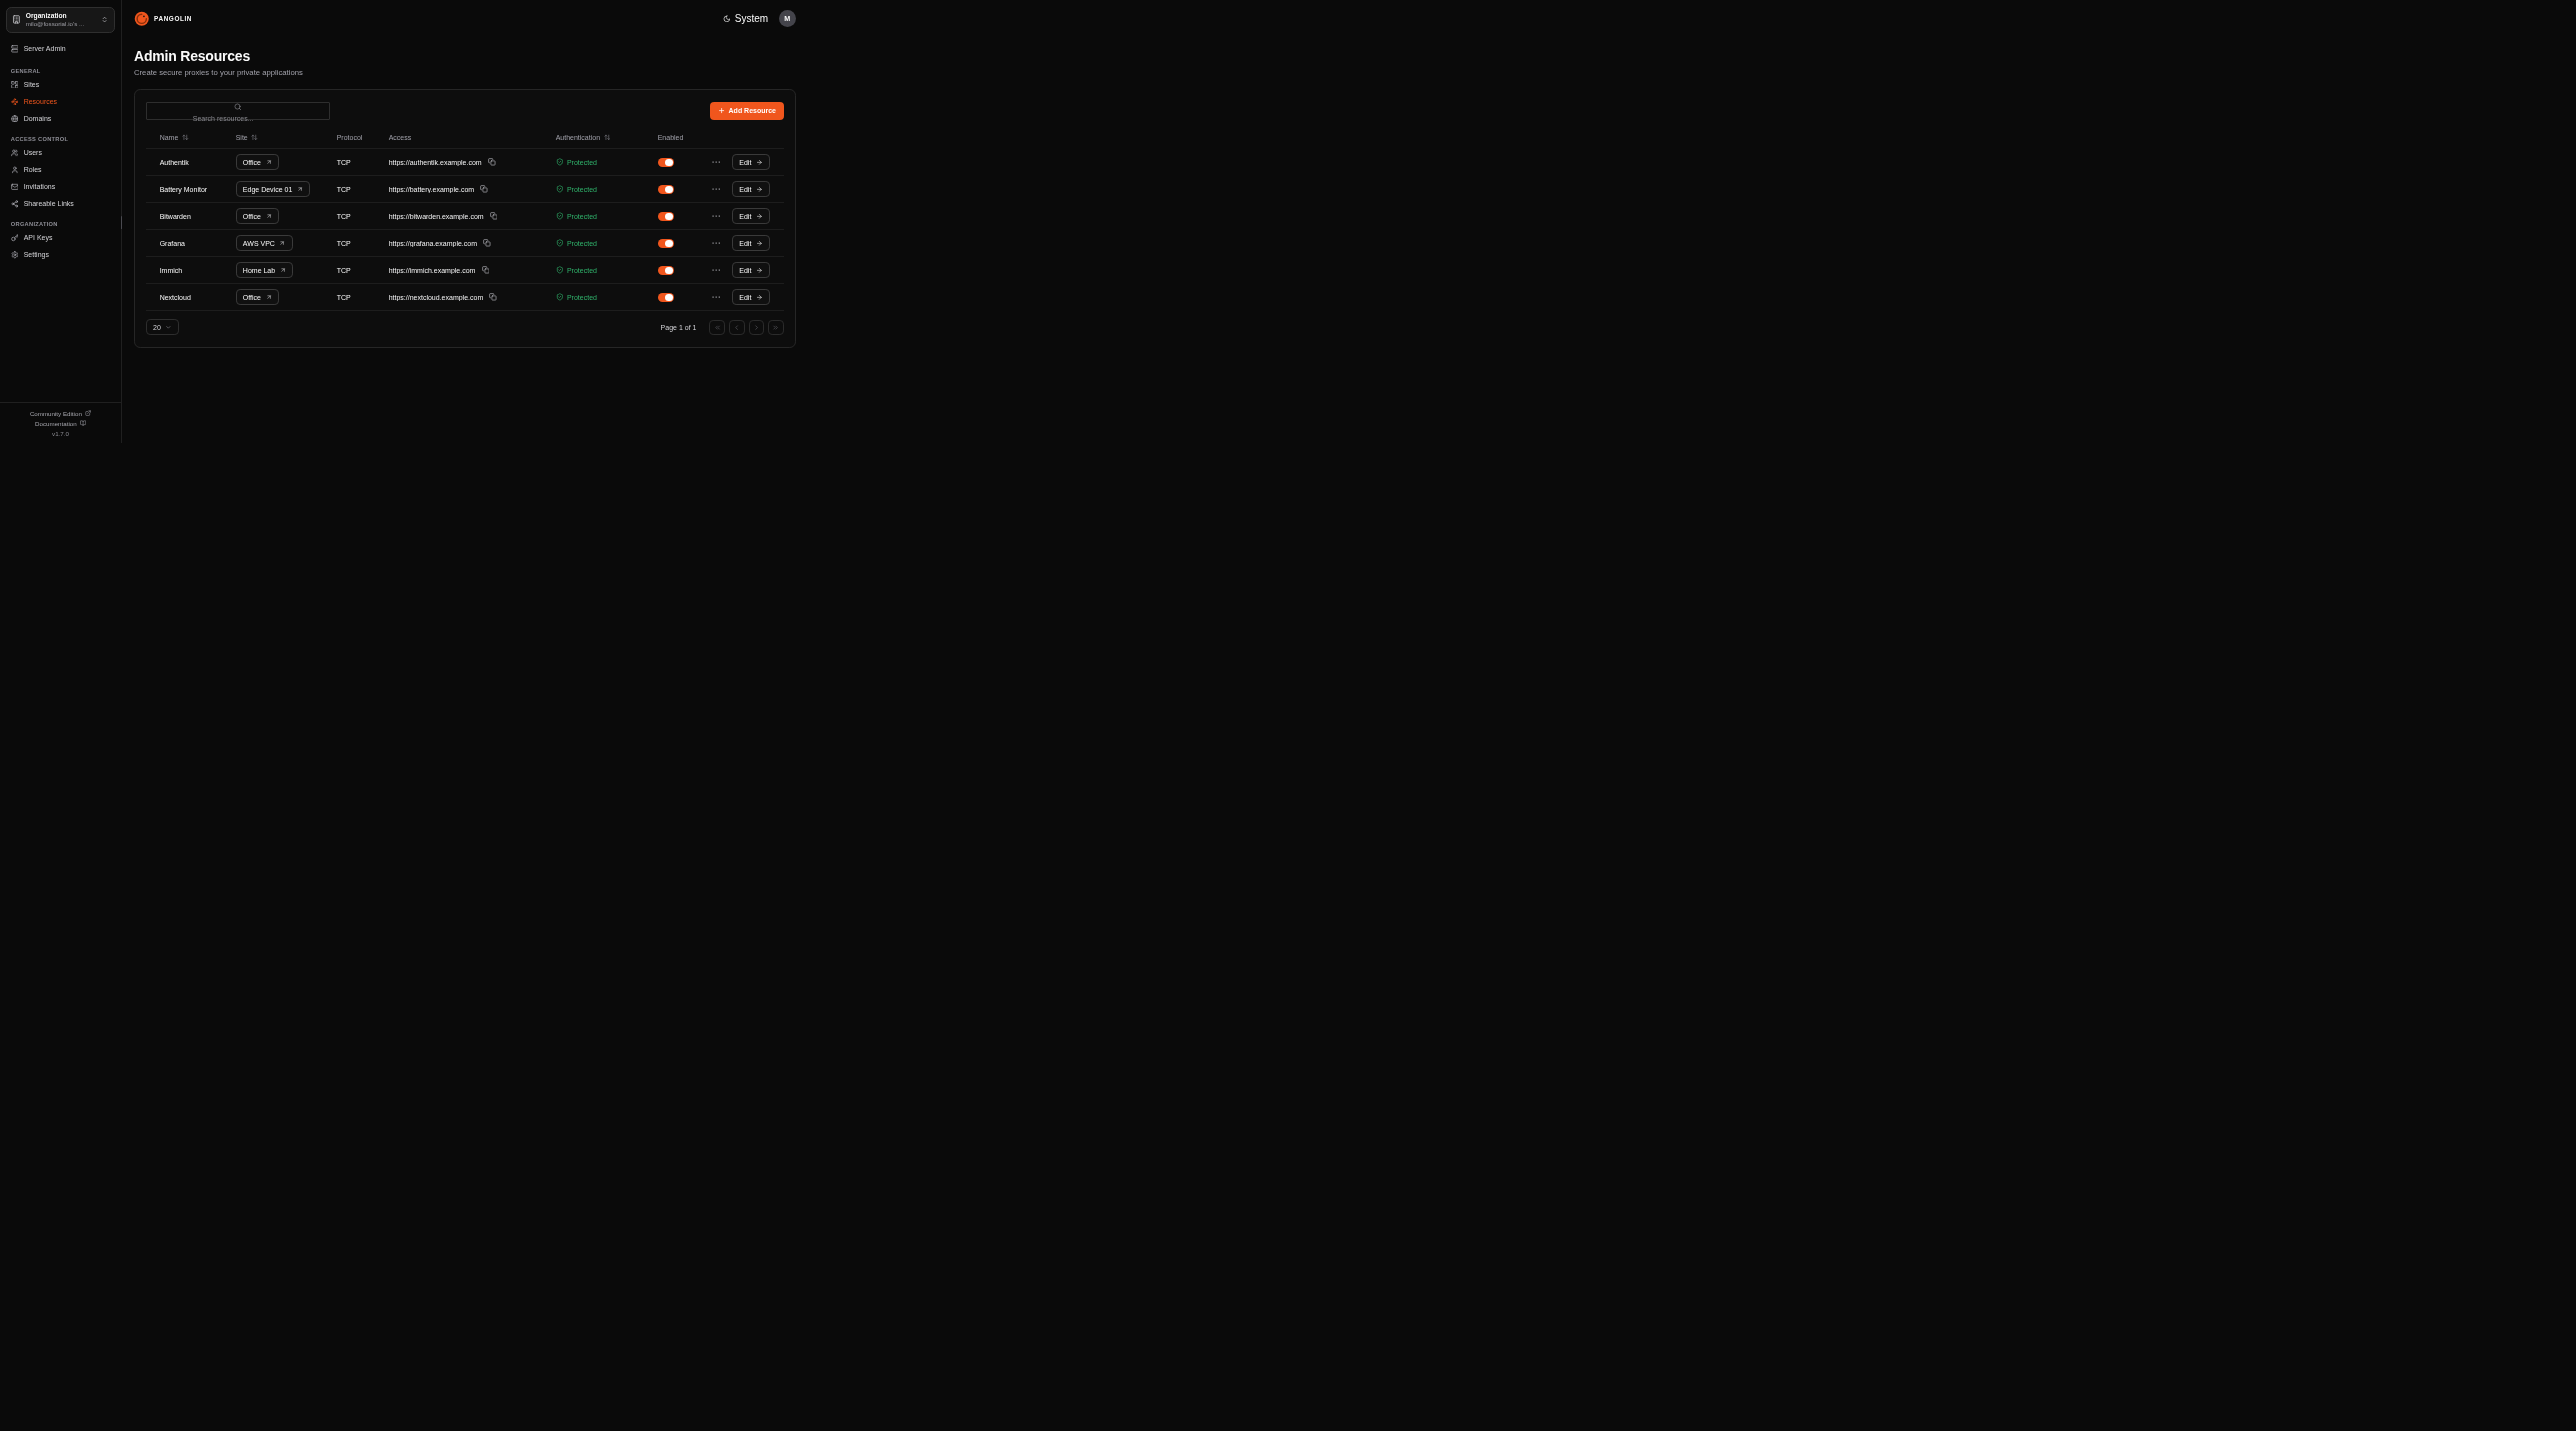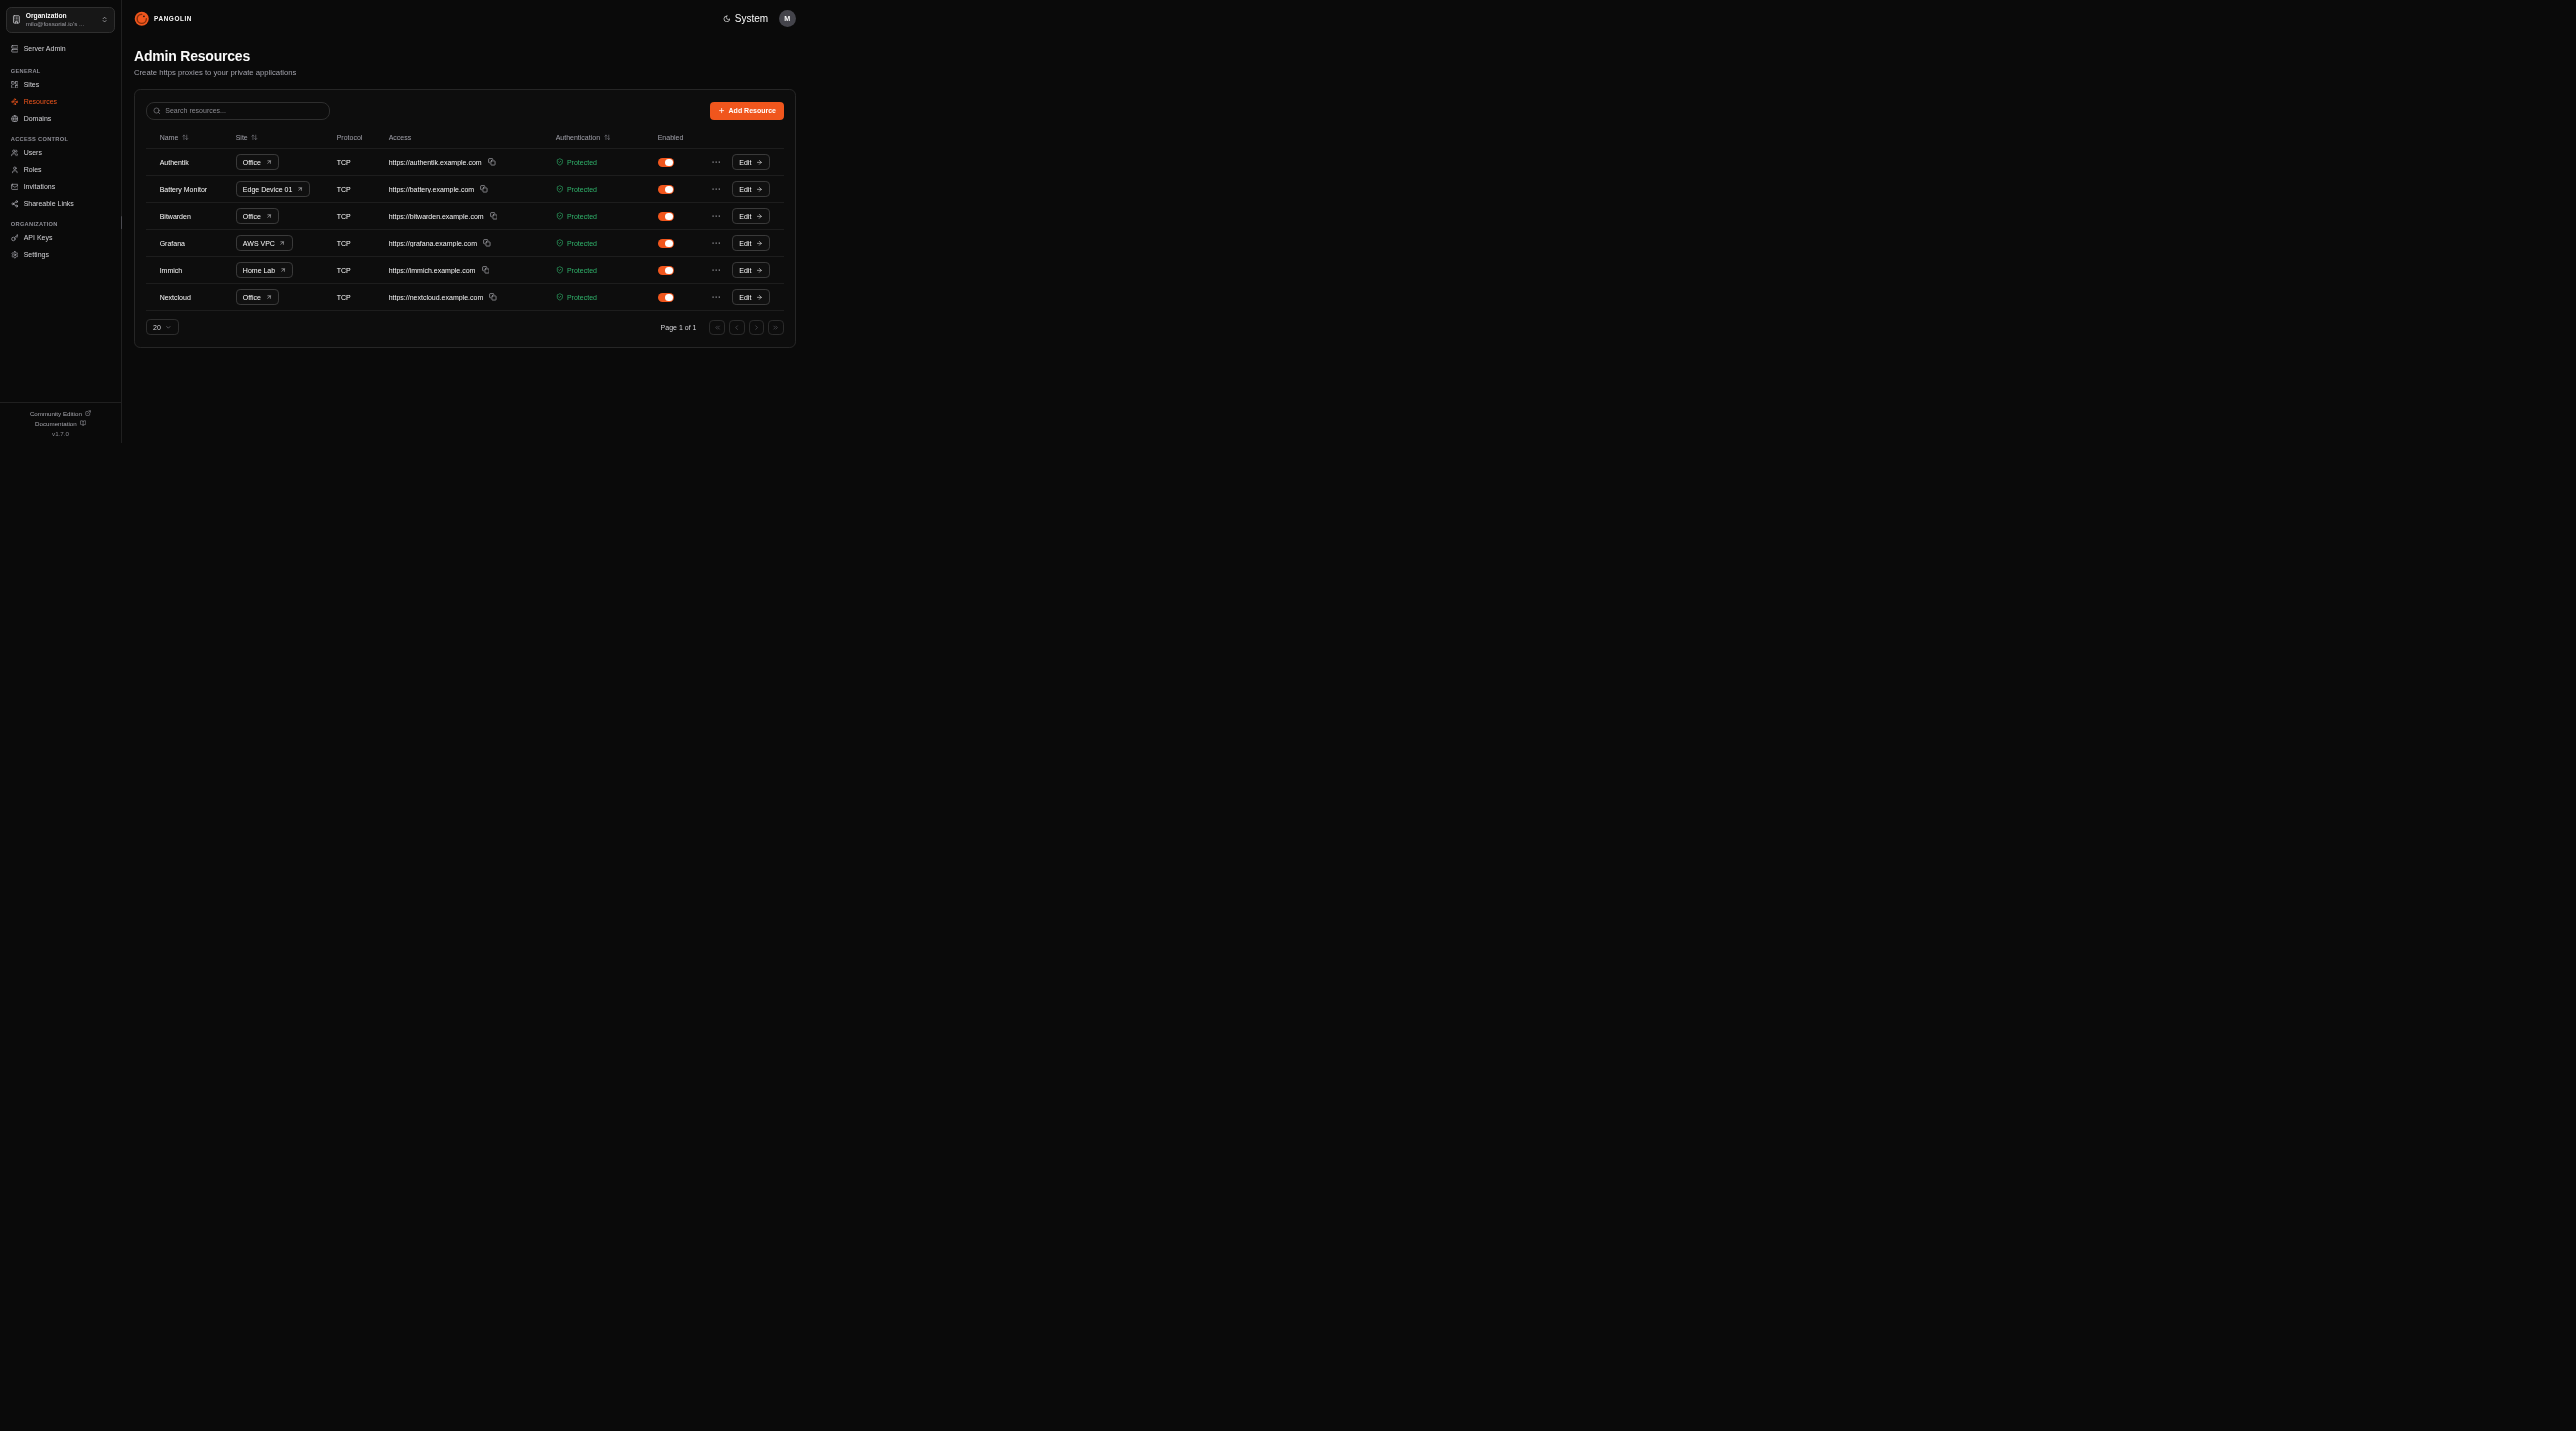--- a/index.html
+++ b/index.html
@@ -89,23 +89,24 @@
 
   
   .card {
     margin-top: 12.4px;
     border: 0.5px solid var(--border); border-radius: 6.2px;
     background: var(--card); padding: 11.3px;
   }
   .card-toolbar { display: flex; align-items: center; justify-content: space-between; margin-bottom: 6.2px; }
   .search-box {
     width: 184px; height: 18.5px;
-    border: 0.5px solid #2e2e2e; border-radius: 8px;
+    border: 0.5px solid #2e2e2e; border-radius: 1px;
     display: flex; align-items: center; gap: 4.6px; padding: 0 5.7px;
     background: var(--card);
+    flex-direction: column;
   }
   .search-box svg { color: #8a8a90; }
   .search-box input {
     flex: 1; background: none; border: none; outline: none;
     color: var(--text); font-size: 7px; font-family: inherit;
   }
   .search-box input::placeholder { color: #8a8a90; }
   .add-btn {
     height: 18.5px; padding: 0 7.7px;
     background: var(--accent); color: #fff;
@@ -359,21 +360,21 @@
         <span>System</span>
       </button>
       <div class="avatar">
         <span>M</span>
       </div>
     </div>
   </div>
 
   <div class="page-head">
     <h1 class="page-title">Admin Resources</h1>
-    <div class="page-subtitle">Create https proxies to your private applications</div>
+    <div class="page-subtitle">Create secure proxies to your private applications</div>
   </div>
 
   <section class="card">
     <div class="card-toolbar">
       <div class="search-box">
         <span>
           <svg width="7.7" height="7.7" viewBox="0 0 24 24" fill="none" stroke="currentColor" stroke-width="2" stroke-linecap="round" stroke-linejoin="round">
               <circle cx="11" cy="11" r="8"></circle>
               <path d="m21 21-4.3-4.3"></path>
             </svg>

